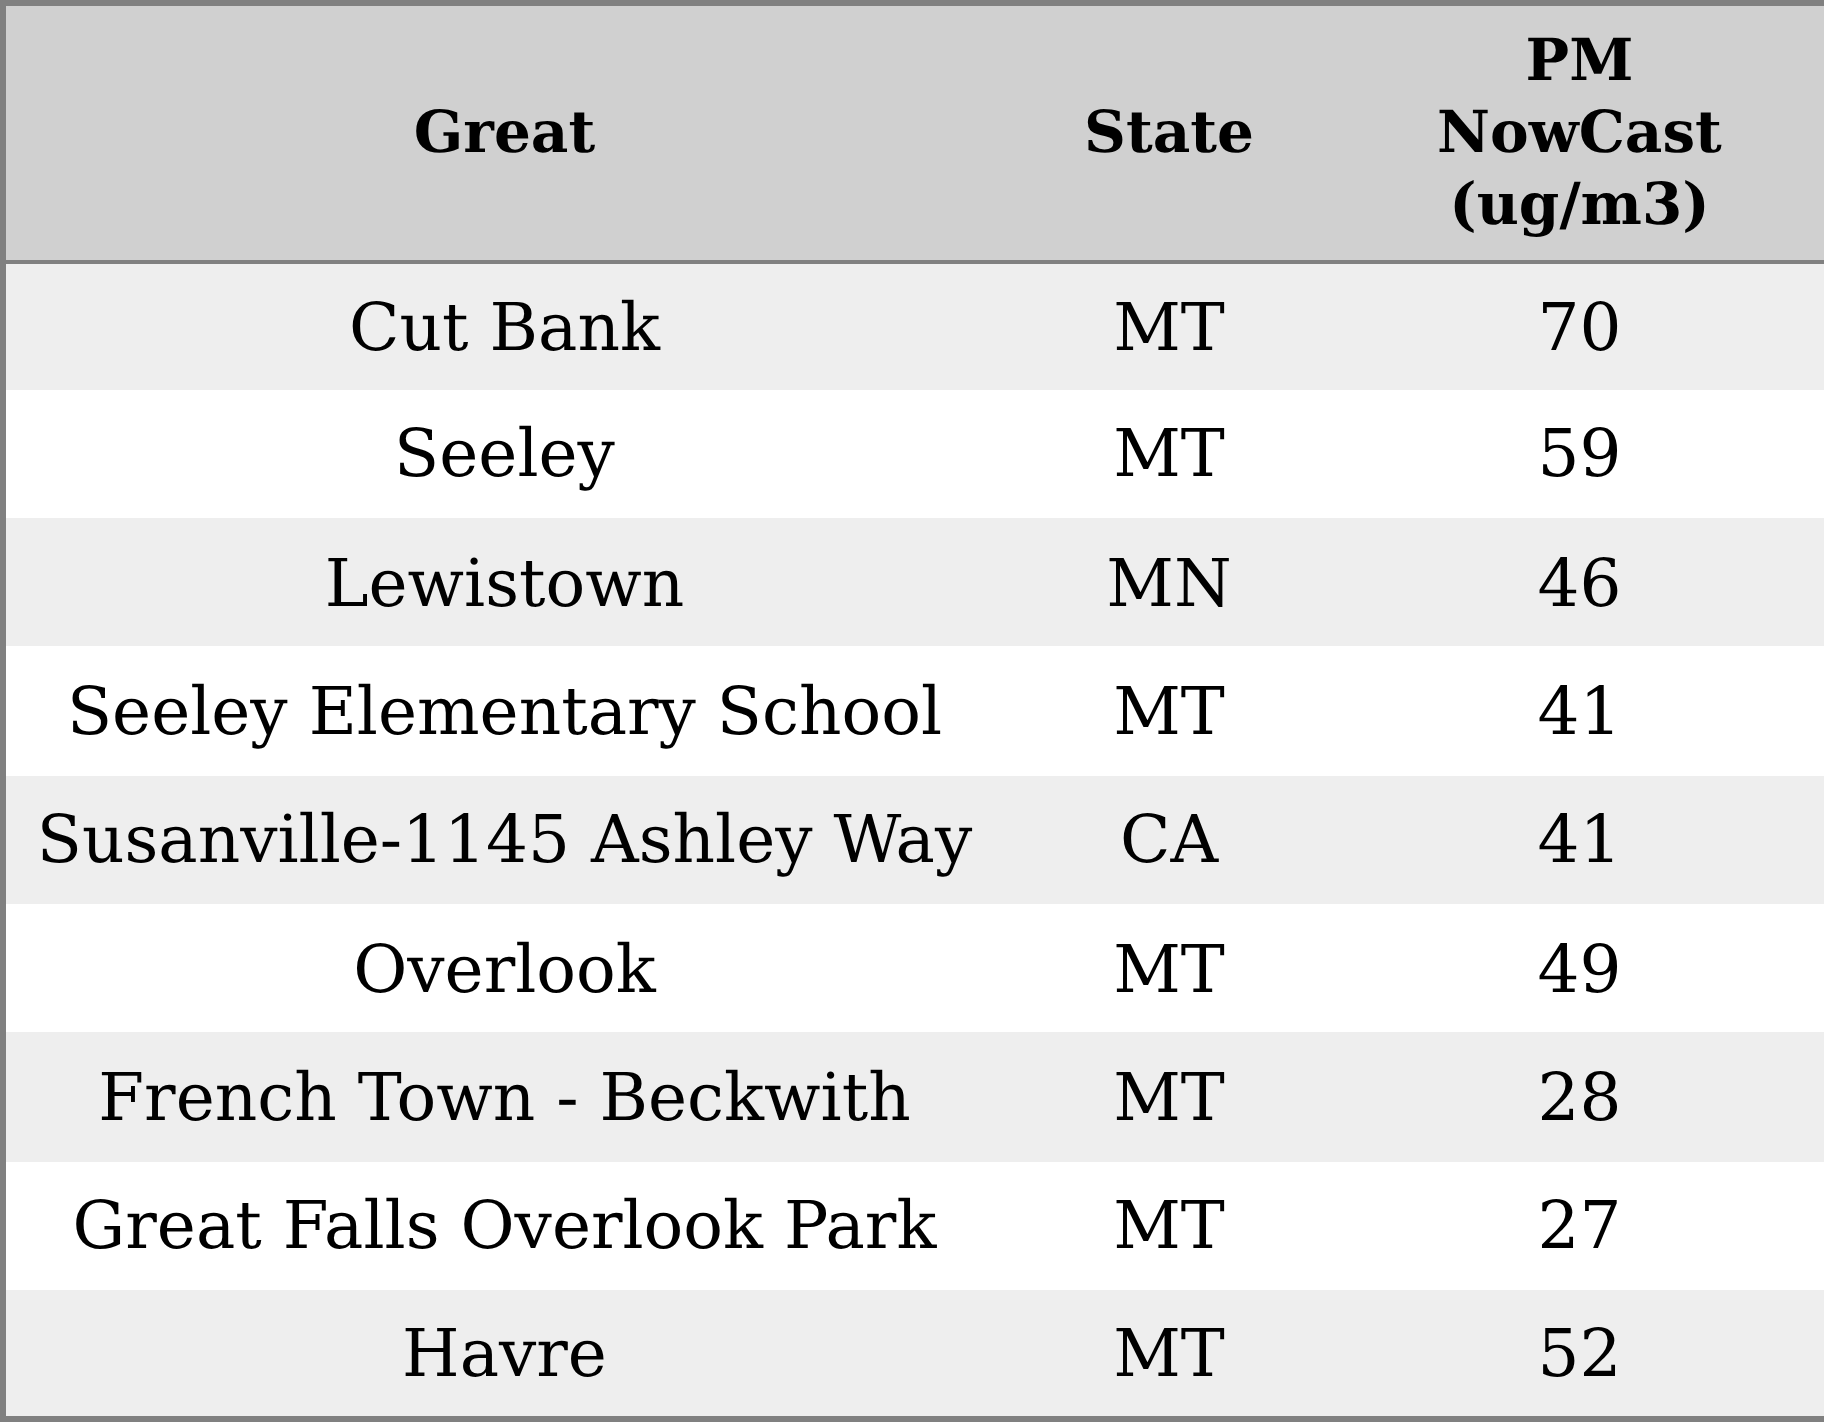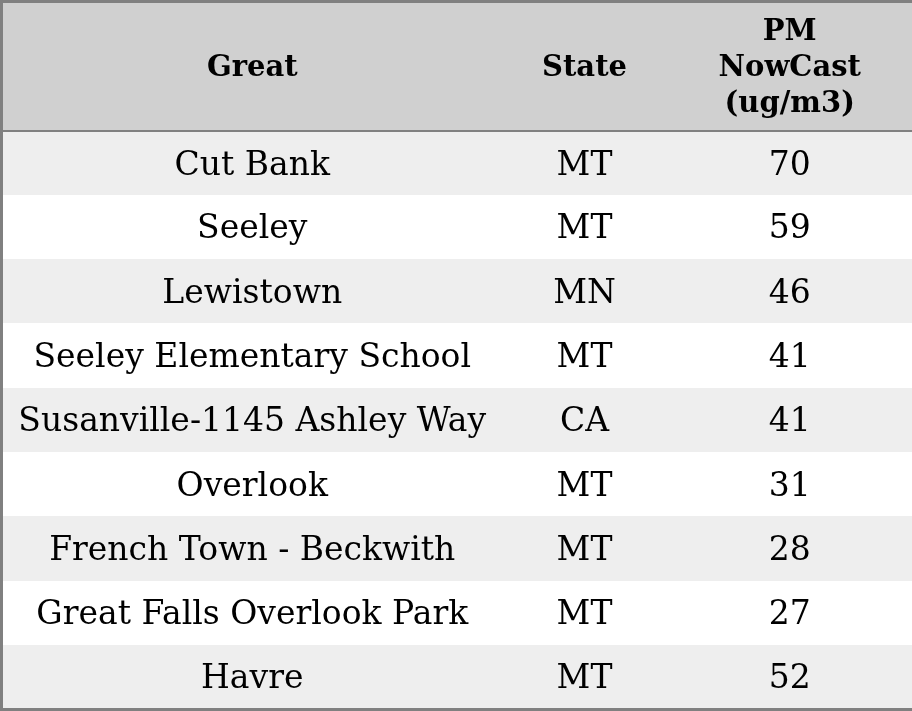--- a/index.html
+++ b/index.html
@@ -92,21 +92,21 @@
         <td>41</td>
       </tr>
       <tr>
         <td>Susanville-1145 Ashley Way</td>
         <td>CA</td>
         <td>41</td>
       </tr>
       <tr>
         <td>Overlook</td>
         <td>MT</td>
-        <td>31</td>
+        <td>49</td>
       </tr>
       <tr>
         <td>French Town - Beckwith</td>
         <td>MT</td>
         <td>28</td>
       </tr>
       <tr>
         <td>Great Falls Overlook Park</td>
         <td>MT</td>
         <td>27</td>

